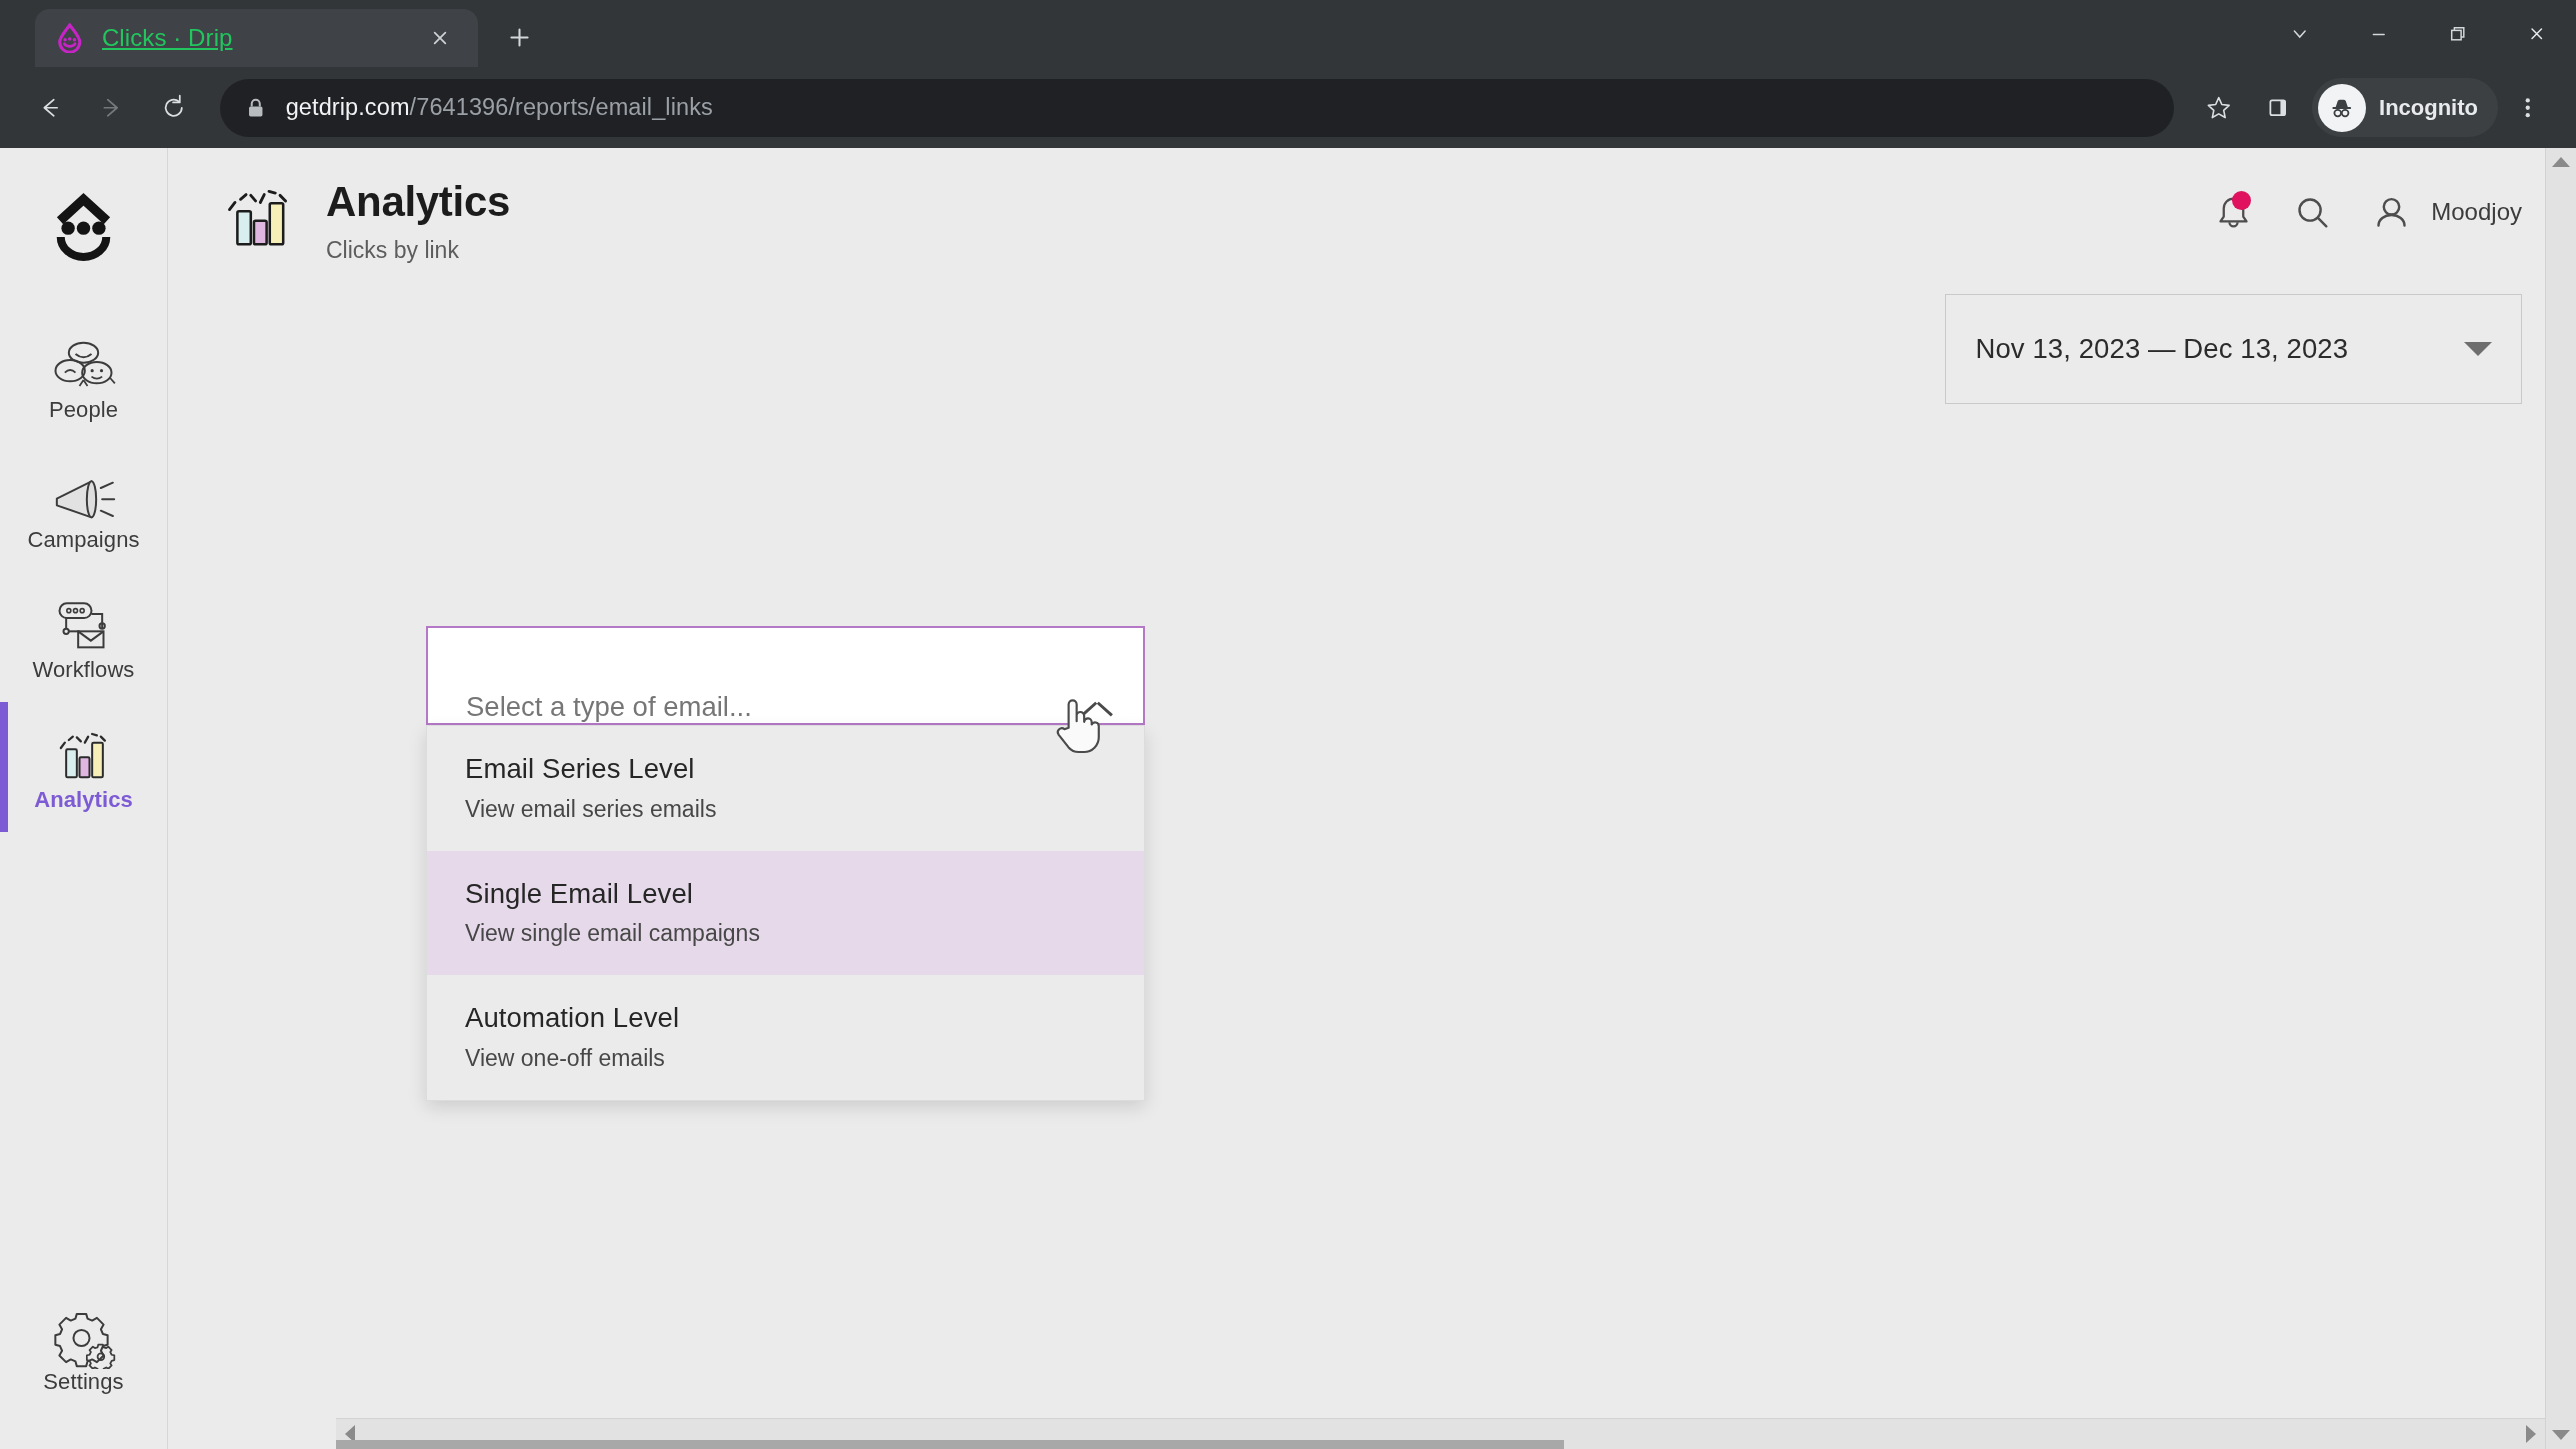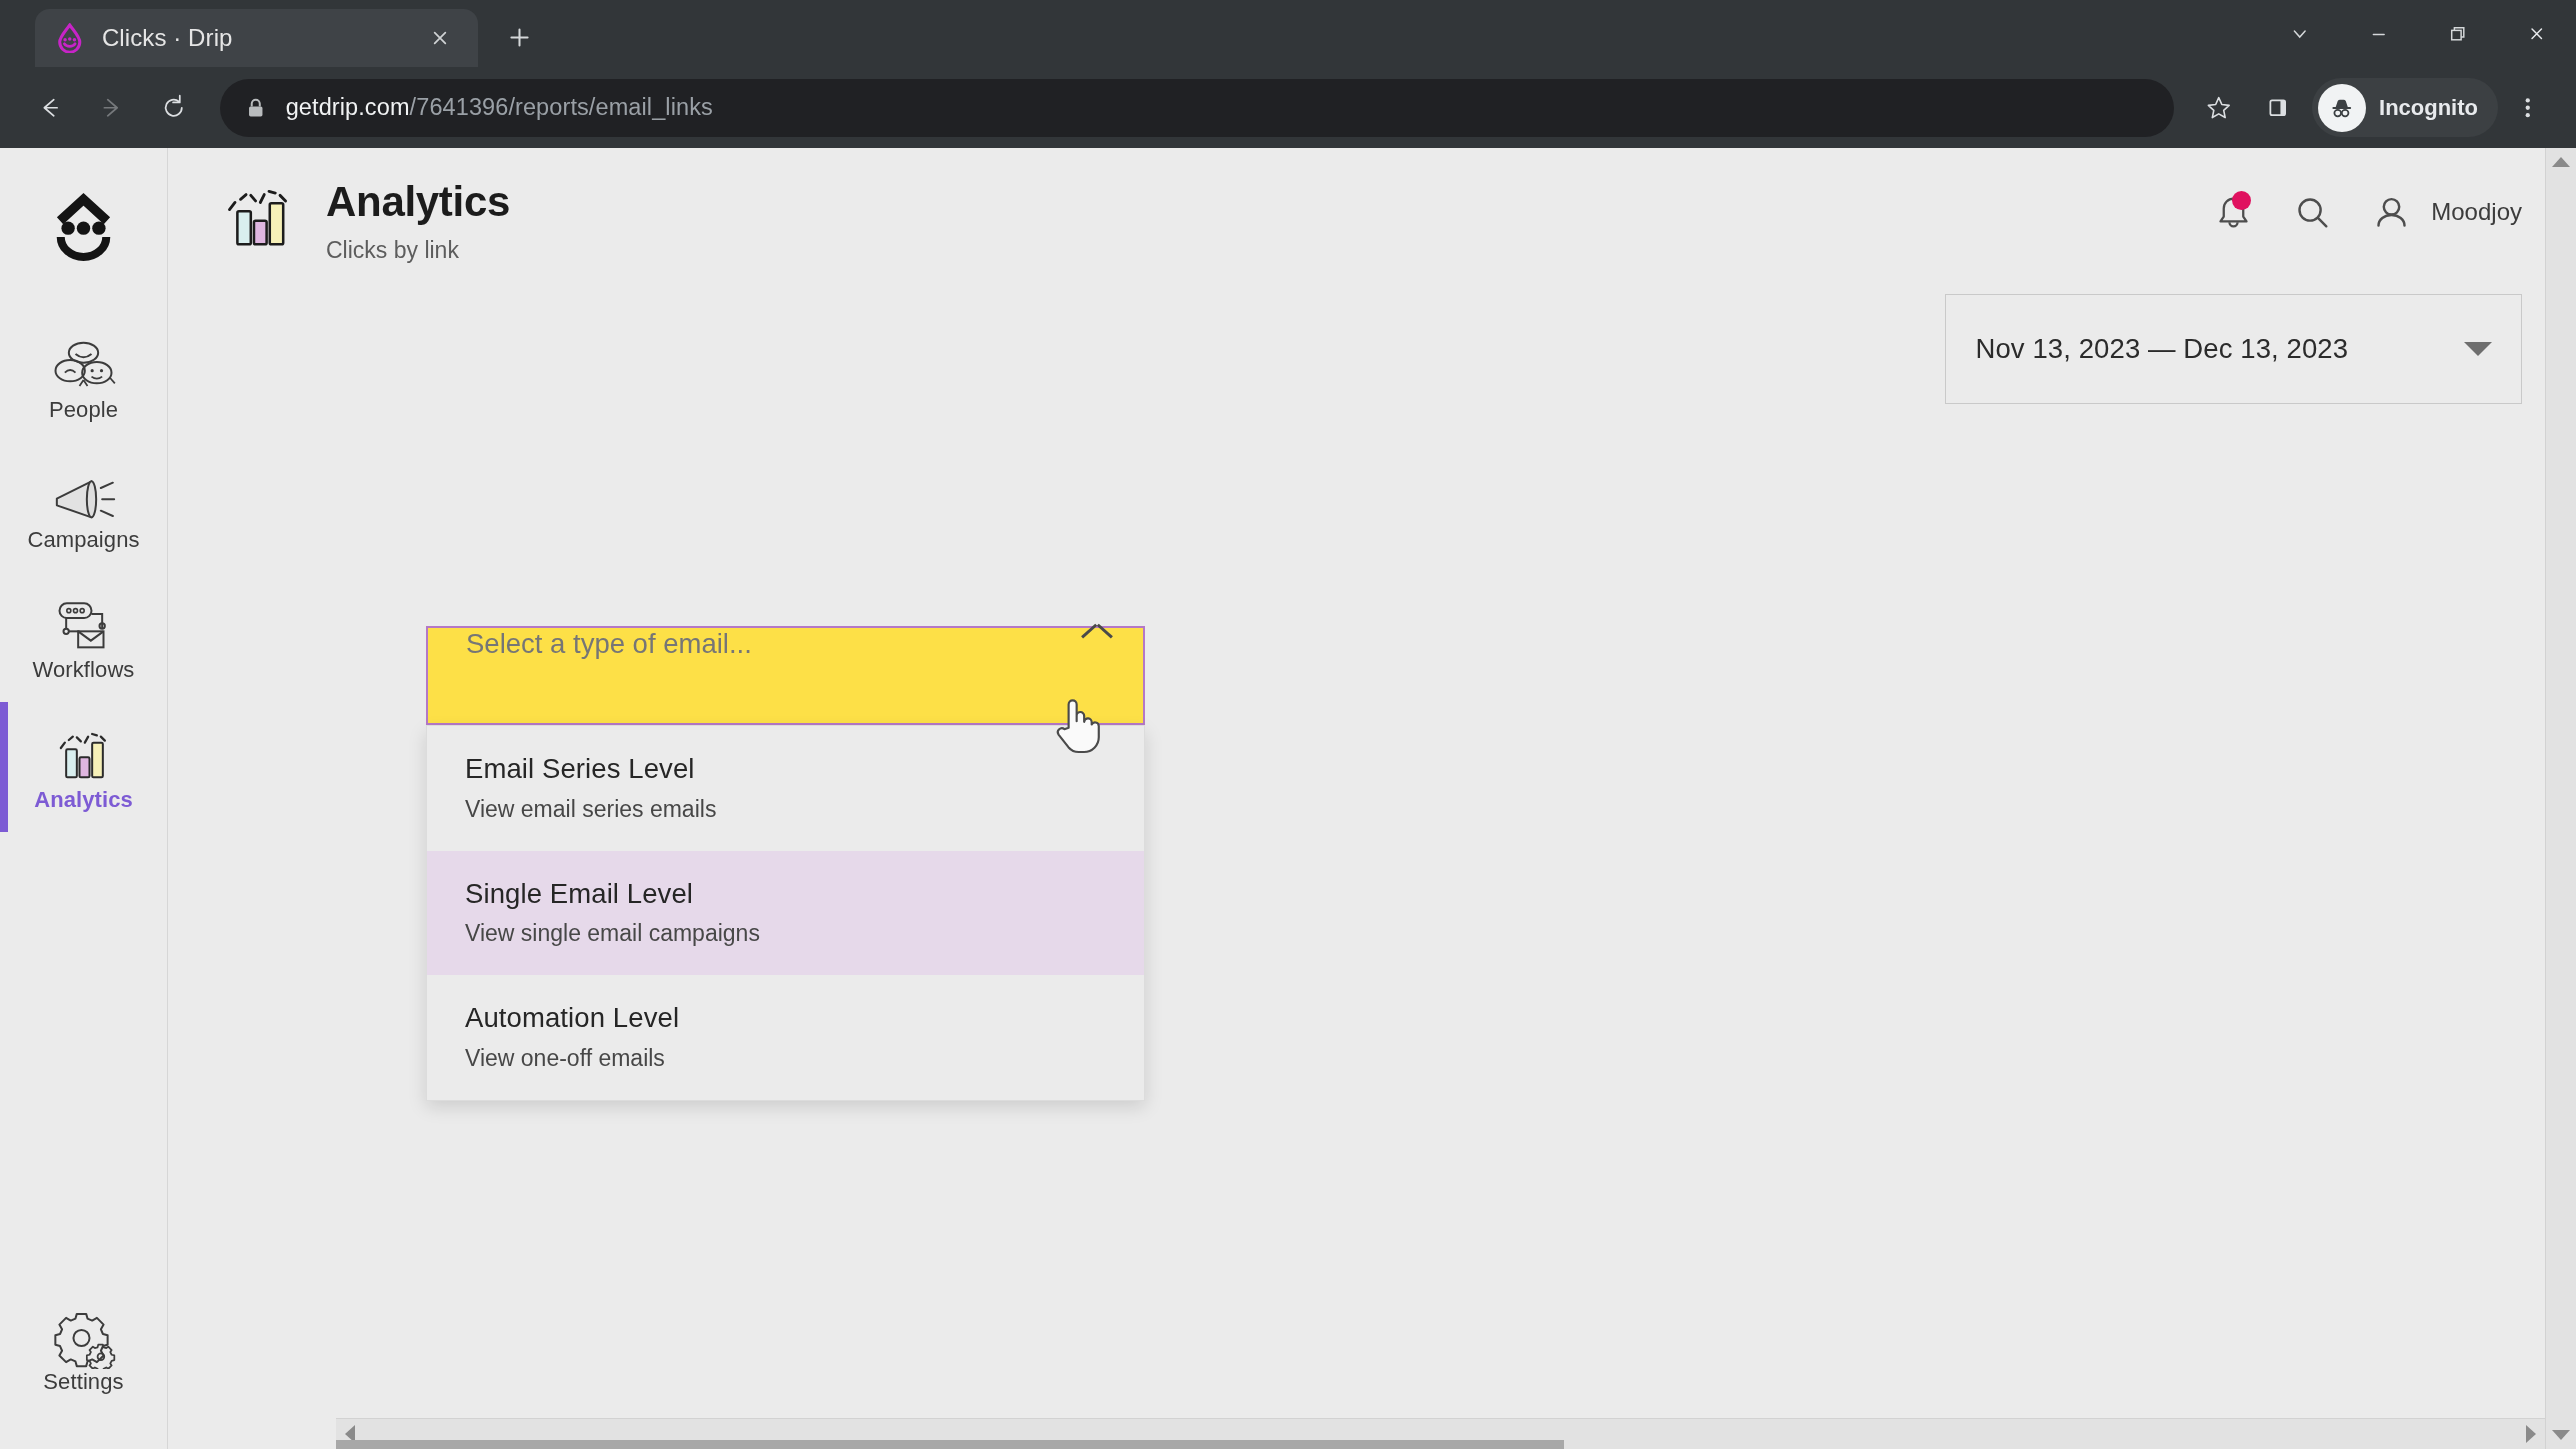--- a/index.html
+++ b/index.html
@@ -14,22 +14,22 @@
   .browser { width: 2576px; height: 1449px; display: flex; flex-direction: column; background: #323639; }
 
   .tabstrip { height: 67px; background: #323639; display: flex; align-items: flex-end; position: relative; }
   .tab {
     margin-left: 35px; width: 443px; height: 58px;
     background: #3f4347; border-radius: 14.8px 14.8px 0 0;
     display: flex; align-items: center; padding: 0 20px; position: relative;
   }
   .favicon { width: 29.5px; height: 29.5px; flex: 0 0 29.5px; margin-right: 17.4px; }
   .tab-title {
-    color: #e5e5e5; font-size: 24px; white-space: nowrap; overflow: hidden;
-    text-overflow: ellipsis; flex: 1 1 auto; letter-spacing: 0.1px;
+    color: #22c55e; font-size: 24px; white-space: nowrap; overflow: hidden;
+    text-overflow: ellipsis; flex: 1 1 auto; letter-spacing: 0.1px; text-decoration: underline;
   }
   .tab-close {
     width: 36px; height: 36px; border-radius: 50%;
     display: flex; align-items: center; justify-content: center;
     color: #cfd2d4; font-size: 23px; line-height: 1; flex: 0 0 auto;
   }
   .newtab {
     width: 48px; height: 48px; margin-left: 17.4px; margin-bottom: 5.4px;
     display: flex; align-items: center; justify-content: center;
     color: #d5d8da; font-size: 32px; font-weight: 300; line-height: 1;
@@ -110,22 +110,22 @@
     position: absolute; right: 54px; top: 146px;
     width: 577px; height: 110px; border: 1.3px solid #c9c9c9; background: #ebebeb;
     display: flex; align-items: center; padding: 0 29.5px; justify-content: space-between;
   }
   .daterange .dr-text { font-size: 27.5px; color: #2b2b2b; letter-spacing: 0.1px; }
   .caret-down { width: 0; height: 0; border-left: 14.8px solid transparent; border-right: 14.8px solid transparent; border-top: 14.8px solid #6e6e6e; }
 
   
   .select-wrap { position: absolute; left: 258px; top: 478px; width: 719px; }
   .select-box {
-    height: 99px; border: 2px solid #b478c6; background: #fde047;
-    display: flex; align-items: flex-start; justify-content: space-between; padding: 0 32px 0 38px;
+    height: 99px; border: 2px solid #b478c6; background: #ffffff;
+    display: flex; align-items: flex-end; justify-content: space-between; padding: 0 32px 0 38px;
   }
   .select-placeholder { font-size: 27.5px; color: #767676; }
   .chevron-up { width: 28px; height: 17.4px; position: relative; }
   .chevron-up::before, .chevron-up::after {
     content: ""; position: absolute; top: 8px; width: 19px; height: 2.7px; background: #4a4a4a;
   }
   .chevron-up::before { left: -0.7px; transform: rotate(-42deg); transform-origin: left center; }
   .chevron-up::after  { right: -0.7px; transform: rotate(42deg); transform-origin: right center; }
 
   .dropdown {

